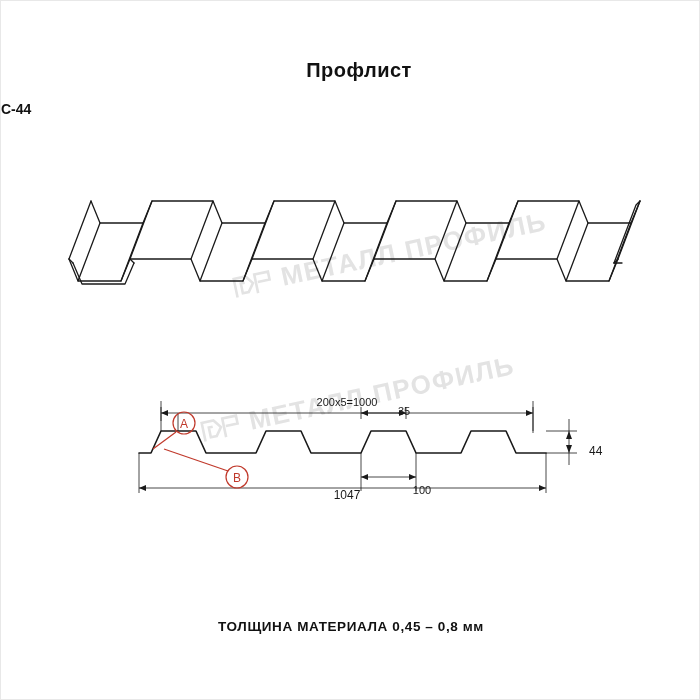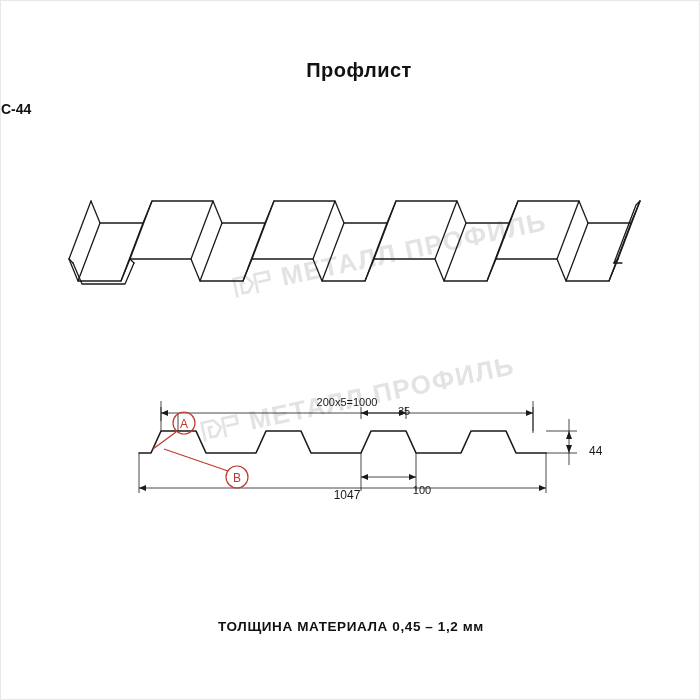--- a/index.html
+++ b/index.html
@@ -217,15 +217,15 @@
 
       <circle cx="236" cy="476" r="11"></circle>
       <path d="M227 470 L163 448"></path>
     </g>
     <g font-family="Liberation Sans, sans-serif" font-size="12" fill="#c0392b">
       <text x="183" y="427" text-anchor="middle">A</text>
       <text x="236" y="481" text-anchor="middle">B</text>
     </g>
   </svg>
 
-  <div class="footer">ТОЛЩИНА МАТЕРИАЛА 0,45 – 1,2 мм</div>
+  <div class="footer">ТОЛЩИНА МАТЕРИАЛА 0,45 – 0,8 мм</div>
 
 </div>
 
 </body></html>

